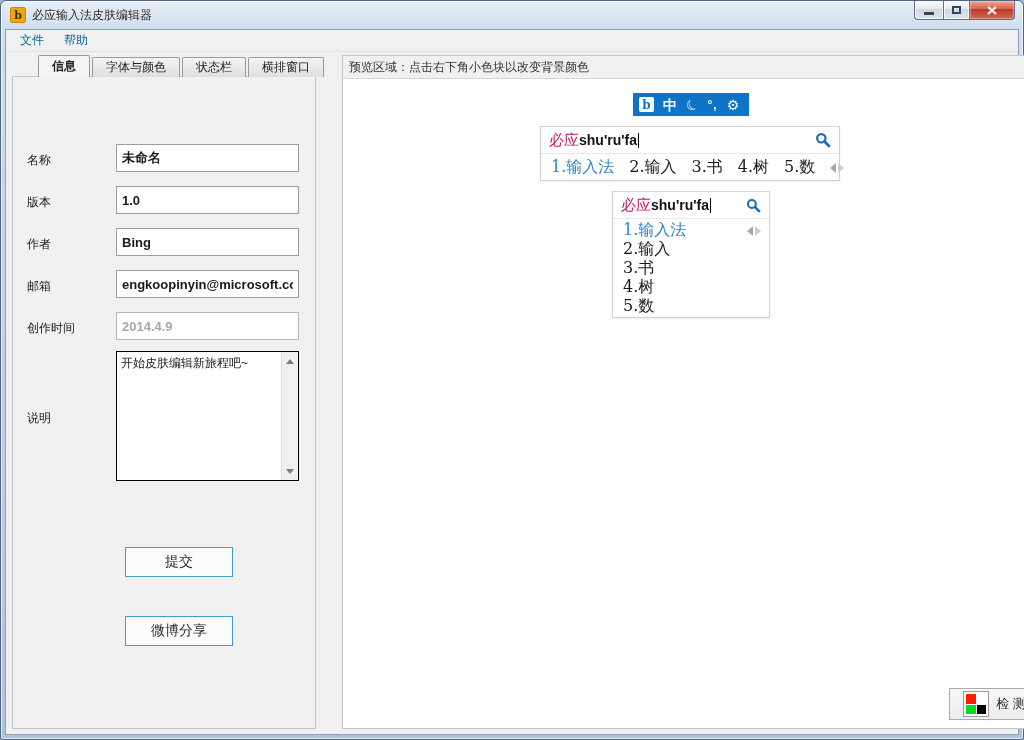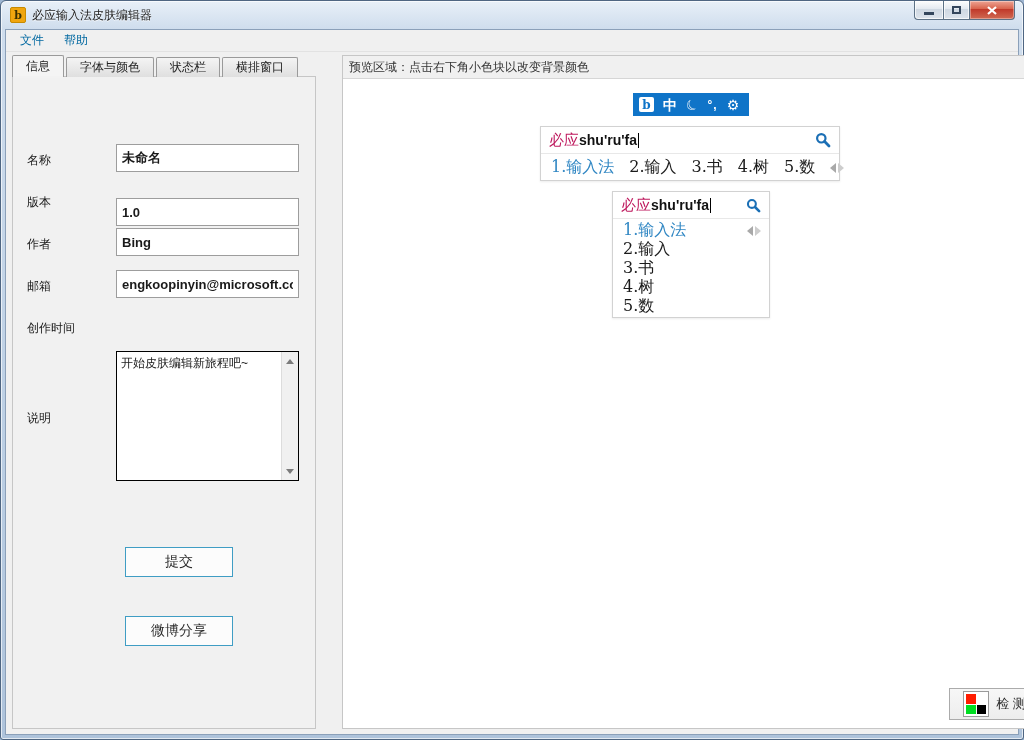--- a/index.html
+++ b/index.html
@@ -28,21 +28,21 @@
   
   .client { position:absolute; left:4px; right:4px; top:28px; bottom:4px; background:#f0f0f0; border:1px solid #8ba0b9; }
   .menubar { position:absolute; left:0; right:0; top:0; height:22px; background:#f0f0f0; border-bottom:1px solid #e2e2e2;
     display:flex; align-items:center; gap:14px; padding-left:11px; }
   .menu-item { font-size:12px; color:#0369a1; padding:2px 3px; cursor:default; }
 
   
   .tabstrip { position:absolute; left:6px; top:25px; height:22px; display:flex; align-items:flex-end; z-index:2; }
   .tab { height:20px; padding:0 13px; margin-right:2px; display:flex; align-items:center; font-size:12px; color:#222;
     background:linear-gradient(#f4f4f4,#dfdfdf); border:1px solid #9a9a9a; border-bottom:none; border-radius:2px 2px 0 0; }
-  .tab.active { height:22px; background:#f4f4f4; font-weight:normal; position:relative; }
+  .tab.active { height:22px; background:#f4f4f4; font-weight:bold; position:relative;margin-left:26px; }
   .tab.active::after { content:""; position:absolute; left:0; right:0; bottom:-1px; height:2px; background:#f2f2f2; }
 
   
   .tabpage { position:absolute; left:6px; top:46px; width:304px; height:653px; background:#f1f1f1; border:1px solid #c6c6c6;padding-left:44px; }
   .fld-label { position:absolute; left:14px; font-size:12px; color:#1a1a1a; }
   .fld-input { position:absolute; left:103px; width:183px; height:28px; border:1px solid #9d9d9d; background:#fff;
     font-family:"Liberation Sans",sans-serif; font-size:13px; font-weight:bold; color:#1a1a1a; padding:0 5px; outline:none; }
   .fld-input.disabled { color:#a8a8a8; border-color:#b8b8b8; }
   .desc-box { position:absolute; left:103px; top:274px; width:183px; height:130px; border:1px solid #000000; background:#fff; }
   .desc-text { position:absolute; left:0; top:0; bottom:0; right:17px; border:none; resize:none; overflow:hidden; outline:none;
@@ -140,29 +140,30 @@
       <div class="tab">字体与颜色</div>
       <div class="tab">状态栏</div>
       <div class="tab">横排窗口</div>
     </div>
 
     <div class="tabpage">
       <span class="fld-label" style="top:75px">名称</span>
       <input class="fld-input" style="top: 67px;" value="未命名">
 
       <span class="fld-label" style="top:117px">版本</span>
-      <input class="fld-input" style="top: 109px; margin-top: 12px;" value="1.0">
+      <input class="fld-input" style="top: 109px;" value="1.0">
 
       <span class="fld-label" style="top:159px">作者</span>
       <input class="fld-input" style="top: 151px;" value="Bing">
 
       <span class="fld-label" style="top:201px">邮箱</span>
       <input class="fld-input" style="top: 193px;" value="engkoopinyin@microsoft.com">
 
       <span class="fld-label" style="top:243px">创作时间</span>
+      <input class="fld-input disabled" style="top: 235px;" readonly="" value="2014.4.9">
 
       <span class="fld-label" style="top:333px">说明</span>
       <div class="desc-box">
         <textarea class="desc-text" style="">开始皮肤编辑新旅程吧~</textarea>
         <div class="vscroll">
           <div class="scroll-up">
               <span class="arr-up"></span>
             </div>
           <div class="scroll-down">
               <span class="arr-down"></span>

